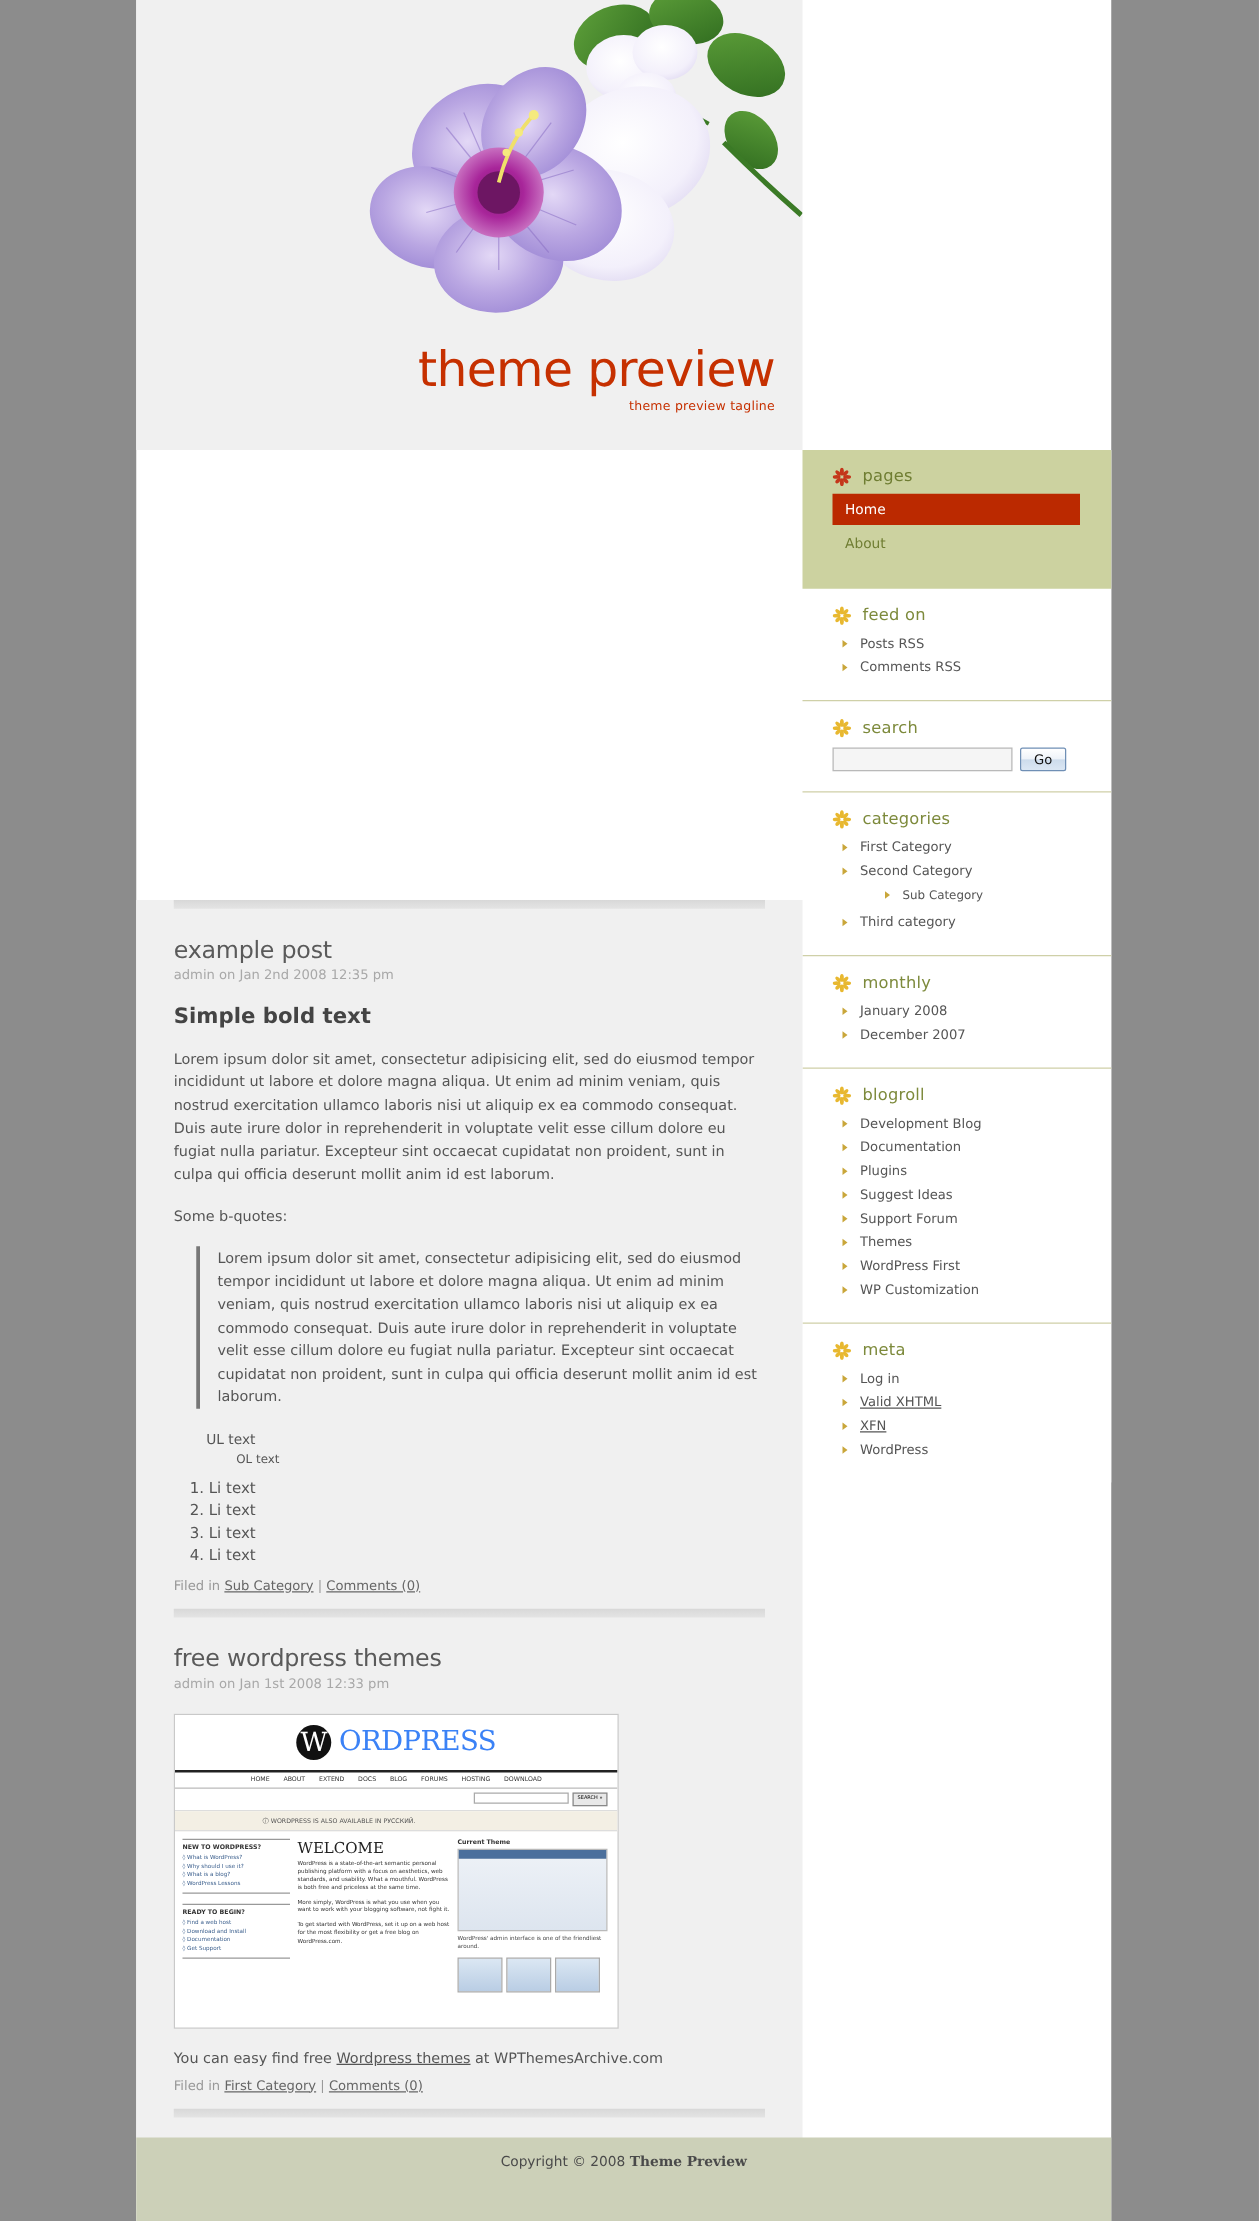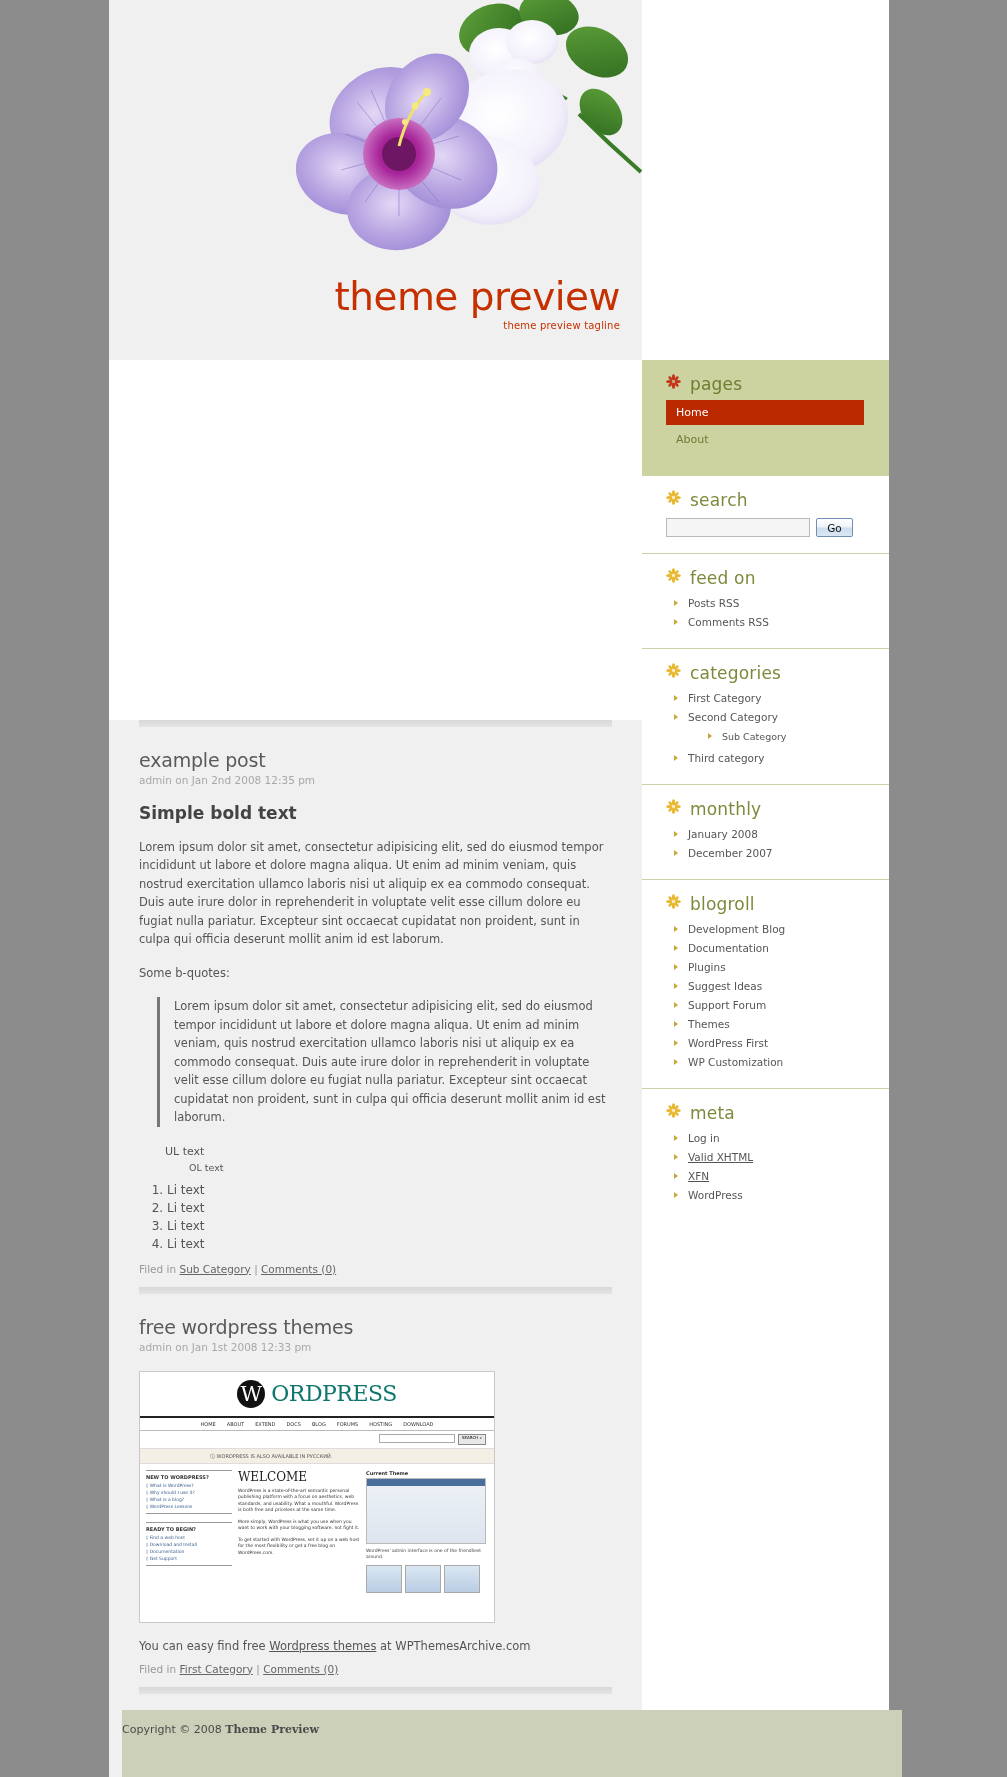--- a/index.html
+++ b/index.html
@@ -88,21 +88,21 @@
   }
   .side-block.pages {
     background: #ccd2a0;
     border-bottom: none;
     padding-bottom: 22px;
   }
   .side-h {
     display: flex;
     align-items: flex-start;
     gap: 9px;
-    font-size: 17px;
+    font-size: 13px;
     color: #7d8a3c;
     margin-bottom: 6px;
     letter-spacing: 0.2px;
   }
   .side-h .star { flex: 0 0 auto; }
   .pages .side-h { color: #6f7d32; }
 
   ul.side-list {
     list-style: none;
     margin: 6px 0 0 0;
@@ -253,21 +253,21 @@
     border-radius: 50%;
     background: #111;
     color: #fff;
     font-family: "DejaVu Serif", serif;
     font-size: 21px;
     display: flex; align-items: center; justify-content: center;
   }
   .wp-word {
     font-family: "DejaVu Serif", serif;
     font-size: 22px;
-    color: #0f766e;
+    color: #3b82f6;
     letter-spacing: -0.5px;
   }
   .wp-nav {
     display: flex;
     justify-content: center;
     gap: 11px;
     font-size: 5px;
     color: #333;
     padding: 3px 0;
     border-bottom: 1px solid #bbb;
@@ -307,25 +307,26 @@
     position: relative;
   }
   .wp-thumb-bar { height: 7px; background: #4b6f9c; }
   .wp-thumb-cap { font-size: 4.5px; color: #444; line-height: 6px; margin-bottom: 5px; }
   .wp-tiles { display: flex; gap: 3px; }
   .wp-tile { width: 34px; height: 26px; border: 1px solid #aaa; background: linear-gradient(to bottom,#dbe7f3,#b9cde4); }
 
   
   .footer {
     position: absolute;
-    left: 122px;
+    left: 109px;
     top: 1710px;
     width: 780px;
     height: 67px;
     background: #ccd0b8;
+    text-align: center;
     padding-top: 13px;
     box-sizing: border-box;
   }
   .footer .line1 { font-size: 11px; color: #4a4a4a; }
   .footer .line1 b { font-family: "DejaVu Serif", serif; }
   .footer .line2 { font-size: 11px; color: #6b6b5e; margin-top: 6px; }
 </style>
 </head>
 <body>
 
@@ -441,48 +442,48 @@
                 <ellipse cx="10" cy="4.4" rx="2.1" ry="4.2"></ellipse>
                 <ellipse cx="10" cy="15.6" rx="2.1" ry="4.2"></ellipse>
                 <ellipse cx="4.4" cy="10" rx="4.2" ry="2.1"></ellipse>
                 <ellipse cx="15.6" cy="10" rx="4.2" ry="2.1"></ellipse>
                 <ellipse cx="6" cy="6" rx="3.6" ry="1.9" transform="rotate(45 6 6)"></ellipse>
                 <ellipse cx="14" cy="14" rx="3.6" ry="1.9" transform="rotate(45 14 14)"></ellipse>
                 <ellipse cx="14" cy="6" rx="3.6" ry="1.9" transform="rotate(-45 14 6)"></ellipse>
                 <ellipse cx="6" cy="14" rx="3.6" ry="1.9" transform="rotate(-45 6 14)"></ellipse>
               </g>
             </svg>
-            <span>search</span>
-          </div>
-          <div class="searchrow">
-            <input class="search-input" type="text" placeholder="" style="">
-            <button class="go-btn">Go</button>
-          </div>
+            <span>feed on</span>
+          </div>
+          <ul class="side-list">
+            <li><span class="bullet"></span><a href="#">Posts RSS</a></li>
+            <li><span class="bullet"></span><a href="#">Comments RSS</a></li>
+          </ul>
         </div>
 
         <div class="side-block">
           <div class="side-h">
             <svg class="star" width="15" height="15" viewBox="0 0 20 20">
               <g fill="#e8b830">
                 <ellipse cx="10" cy="4.4" rx="2.1" ry="4.2"></ellipse>
                 <ellipse cx="10" cy="15.6" rx="2.1" ry="4.2"></ellipse>
                 <ellipse cx="4.4" cy="10" rx="4.2" ry="2.1"></ellipse>
                 <ellipse cx="15.6" cy="10" rx="4.2" ry="2.1"></ellipse>
                 <ellipse cx="6" cy="6" rx="3.6" ry="1.9" transform="rotate(45 6 6)"></ellipse>
                 <ellipse cx="14" cy="14" rx="3.6" ry="1.9" transform="rotate(45 14 14)"></ellipse>
                 <ellipse cx="14" cy="6" rx="3.6" ry="1.9" transform="rotate(-45 14 6)"></ellipse>
                 <ellipse cx="6" cy="14" rx="3.6" ry="1.9" transform="rotate(-45 6 14)"></ellipse>
               </g>
             </svg>
-            <span>feed on</span>
-          </div>
-          <ul class="side-list">
-            <li><span class="bullet"></span><a href="#">Posts RSS</a></li>
-            <li><span class="bullet"></span><a href="#">Comments RSS</a></li>
-          </ul>
+            <span>search</span>
+          </div>
+          <div class="searchrow">
+            <input class="search-input" type="text" placeholder="" style="">
+            <button class="go-btn">Go</button>
+          </div>
         </div>
 
         <div class="side-block">
           <div class="side-h">
             <svg class="star" width="15" height="15" viewBox="0 0 20 20">
               <g fill="#e8b830">
                 <ellipse cx="10" cy="4.4" rx="2.1" ry="4.2"></ellipse>
                 <ellipse cx="10" cy="15.6" rx="2.1" ry="4.2"></ellipse>
                 <ellipse cx="4.4" cy="10" rx="4.2" ry="2.1"></ellipse>
                 <ellipse cx="15.6" cy="10" rx="4.2" ry="2.1"></ellipse>

